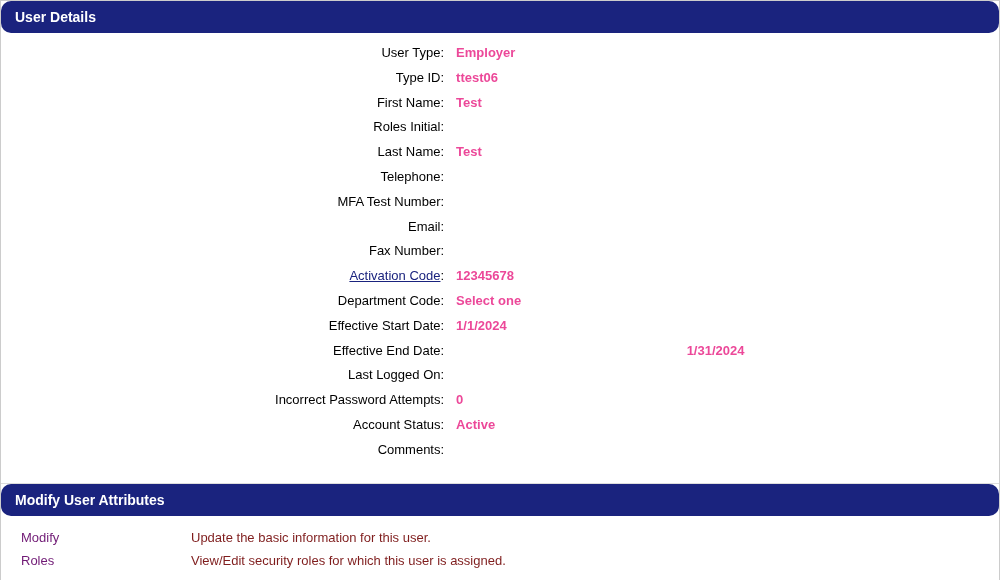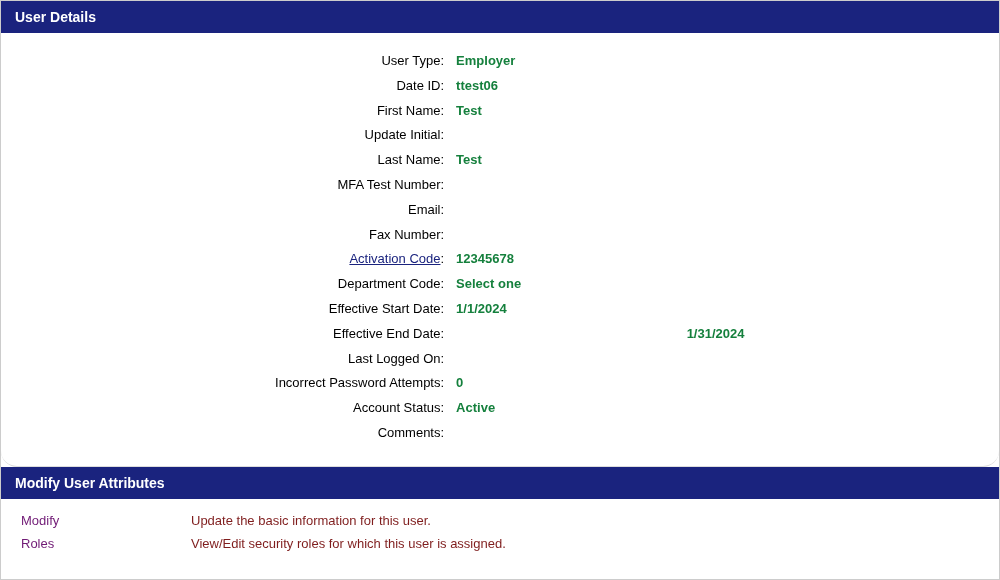--- a/index.html
+++ b/index.html
@@ -14,46 +14,46 @@
       min-height: 580px;
       background: #fff;
       border: 1px solid #ccc;
     }
     .section-header {
       background: #1a237e;
       color: #fff;
       padding: 8px 14px;
       font-size: 14px;
       font-weight: bold;
+      border-radius: 10px;
     }
     .user-details-section {
-      padding: 16px 20px 20px 20px;
+      padding: 8px 20px 20px 20px;
       border-bottom: 1px solid #ddd;
-      border-radius: 16px;
     }
     .detail-table {
       width: 100%;
       border-collapse: collapse;
     }
     .detail-table td {
       padding: 2px 4px;
       vertical-align: top;
       line-height: 1.6;
     }
     .detail-table td.label {
       text-align: right;
       color: #000;
       font-weight: normal;
       width: 45%;
       padding-right: 8px;
       white-space: nowrap;
     }
     .detail-table td.value {
       font-weight: bold;
-      color: #15803d;
+      color: #ec4899;
     }
     .activation-code-link {
       color: #1a237e;
       text-decoration: underline;
       cursor: pointer;
     }
     .modify-content {
       padding: 10px 20px 16px 20px;
     }
     .modify-row {
@@ -83,34 +83,38 @@
   <div class="section-header">User Details</div>
 
   <div class="user-details-section">
     <table class="detail-table">
       <tbody id="detail-rows">
           <tr>
             <td class="label">User Type:</td>
             <td class="value" style="font-weight: bold;">Employer</td>
           </tr>
           <tr>
-            <td class="label">Date ID:</td>
+            <td class="label">Type ID:</td>
             <td class="value" style="font-weight: bold;">ttest06</td>
           </tr>
           <tr>
             <td class="label">First Name:</td>
             <td class="value" style="font-weight: bold;">Test</td>
           </tr>
           <tr>
-            <td class="label">Update Initial:</td>
+            <td class="label">Roles Initial:</td>
             <td class="value"></td>
           </tr>
           <tr>
             <td class="label">Last Name:</td>
             <td class="value" style="font-weight: bold;">Test</td>
+          </tr>
+          <tr>
+            <td class="label">Telephone:</td>
+            <td class="value"></td>
           </tr>
           <tr>
             <td class="label">MFA Test Number:</td>
             <td class="value"></td>
           </tr>
           <tr>
             <td class="label">Email:</td>
             <td class="value"></td>
           </tr>
           <tr>

